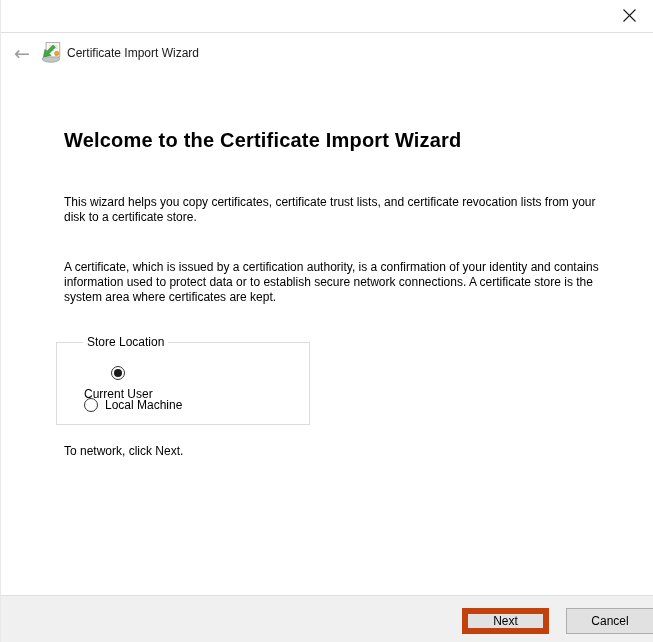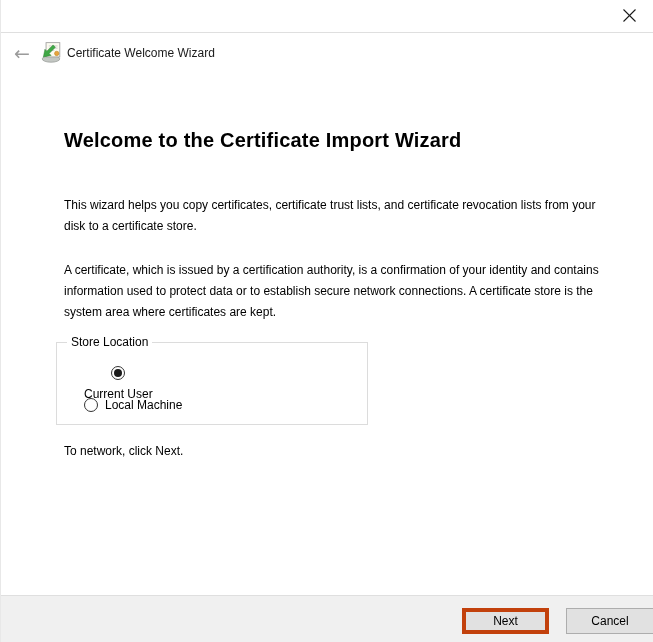--- a/index.html
+++ b/index.html
@@ -36,28 +36,28 @@
   .cert-icon { position:absolute; left:39px; top:8px; width:22px; height:22px; }
   .wizard-title {
     position:absolute; left:66px; top:13px; font-size:12px; color:#1A1A1A;
   }
 
   
   .heading {
     position:absolute; left:63px; top:129px;
     font-size:20px; font-weight:bold; color:#000; letter-spacing:0.2px;
   }
-  .para { position:absolute; left:63px; width:552px; font-size:12px; line-height:21px; color:#000; }
+  .para { position:absolute; left:63px; width:552px; font-size:12px; line-height:15px; color:#000; }
   .para1 { top:195px; }
   .para2 { top:260px; }
 
   
   .groupbox {
-    position:absolute; left:55px; top:335px; width:312px; height:90px;
-    border:1px solid #DCDCDC; background:#fff;
+    position:absolute; left:55px; top:335px; width:254px; height:90px;
+    border:1px solid #DCDCDC; background:#fff;padding-left:16px;
   }
   .groupbox legend {
     margin-left:10px; padding:0 4px; font-size:12px; color:#000;
   }
   .radio-row {
     position:absolute; left:27px; display:flex; align-items:center; gap:7px; cursor:pointer;
   }
   .radio-row.r0 { top:17px;flex-direction:column; }
   .radio-row.r1 { top:49px; }
   .radio-circle {
@@ -77,21 +77,21 @@
     position:absolute; left:0; right:0; bottom:0; height:47px;
     background:#F0F0F0; border-top:1px solid #DFDFDF;
   }
   .btn {
     position:absolute; top:12px; height:26px; font-size:12px;
     background:#E1E1E1; border:1px solid #ADADAD; cursor:pointer;
     font-family:"Liberation Sans","DejaVu Sans",sans-serif; color:#000;
   }
   .btn-next {
     left:461px; width:87px;
-    border:4px solid #c2410c;
+    border:6px solid #c2410c;
   }
   .btn-cancel { left:565px; width:88px; }
 </style>
 </head>
 <body>
 
 <div class="window">
 
   <div class="titlebar">
     <button class="close-btn">
@@ -110,21 +110,21 @@
     </button>
     <span class="cert-icon">
       <svg width="22" height="22" viewBox="0 0 20 20">
         <ellipse cx="10" cy="16.3" rx="8" ry="3" fill="#C3C7C3" stroke="#909490" stroke-width="0.6"></ellipse>
         <rect x="5.5" y="1.5" width="12.5" height="13" fill="#FCFBF0" stroke="#A0A0A0" stroke-width="0.8"></rect>
         <path d="M8 4.5h8 M8 6.5h8 M8 8.5h5" stroke="#C9C9C9" stroke-width="0.8"></path>
         <circle cx="15.2" cy="11.3" r="2" fill="#E8A33D" stroke="#BD841C" stroke-width="0.5"></circle>
         <polygon points="2,10 8,6 8,8.5 16,8.5 16,11.5 8,11.5 8,14" transform="rotate(-45 8 11)" fill="#3FA845" stroke="#2E7D32" stroke-width="0.4"></polygon>
       </svg>
     </span>
-    <span class="wizard-title">Certificate Welcome Wizard</span>
+    <span class="wizard-title">Certificate Import Wizard</span>
   </div>
 
   <h1 class="heading">Welcome to the Certificate Import Wizard</h1>
 
   <p class="para para1">This wizard helps you copy certificates, certificate trust lists, and certificate revocation lists from your disk to a certificate store.</p>
   <p class="para para2">A certificate, which is issued by a certification authority, is a confirmation of your identity and contains information used to protect data or to establish secure network connections. A certificate store is the system area where certificates are kept.</p>
 
   <fieldset class="groupbox">
     <legend>Store Location</legend>
 

